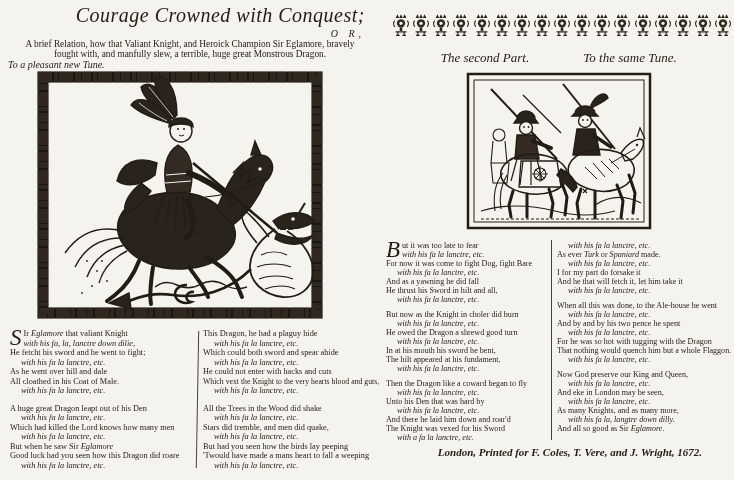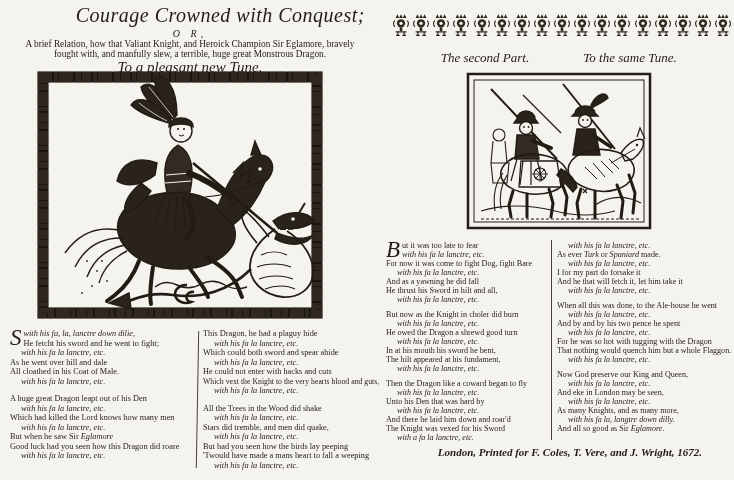--- a/index.html
+++ b/index.html
@@ -3,23 +3,23 @@
 <meta charset="utf-8">
 <style>
   html,body{margin:0;padding:0}
   body{
     width:734px;height:480px;position:relative;overflow:hidden;
     background:#f5f3ee;color:#211c15;
     font-family:"Liberation Serif", serif;
   }
   .abs{position:absolute}
   .title{font-style:italic;font-size:20px;line-height:23px;text-align:right;letter-spacing:.5px}
-  .orline{font-style:italic;font-size:10px;text-align:center;letter-spacing:4px}
+  .orline{font-style:italic;font-size:10px;text-align:right;letter-spacing:4px}
   .sub{font-size:9.3px;line-height:10.3px;text-align:center}
-  .tune{font-style:italic;font-size:15px;text-align:center}
+  .tune{font-style:italic;font-size:10px;}
   .heading{font-style:italic;font-size:13px;text-align:center;white-space:nowrap}
   .vcol{position:absolute;font-size:8.3px;line-height:9.5px}
   .pright .vcol{font-size:8.1px;line-height:9px}
   .vline{white-space:nowrap}
   .refrain{font-style:italic;padding-left:11px}
   .stanza{margin-bottom:8px;overflow:visible}
   .pright .stanza{margin-bottom:6px}
   .dropcap{float:left;font-size:23px;line-height:18px;margin-right:2px;font-style:italic}
   .divider{position:absolute;width:1px;background:#46403a}
   .imprint{font-style:italic;font-weight:bold;font-size:11px;text-align:center;white-space:nowrap}
@@ -105,20 +105,21 @@
             <circle cx="50" cy="190" r="0.9"></circle>
             <circle cx="45" cy="222" r="0.9"></circle>
         </g>
       </g>
     </svg>
   </div>
 
   <div class="vcol" style="left:10px;top:329px;width:186px">
       <div class="stanza">
         <span class="dropcap">S</span>
+        <div class="vline">Ir <i>Eglamore</i> that valiant Knight</div>
         <div class="vline refrain">with his fa, la, lanctre down dilie,</div>
         <div class="vline">He fetcht his sword and he went to fight;</div>
         <div class="vline refrain">with his fa la lanctre, etc.</div>
         <div class="vline">As he went over hill and dale</div>
         <div class="vline">All cloathed in his Coat of Male.</div>
         <div class="vline refrain">with his fa la lanctre, etc.</div>
       </div>
       <div class="stanza">
         <div class="vline">A huge great Dragon leapt out of his Den</div>
         <div class="vline refrain">with his fa la lanctre, etc.</div>

